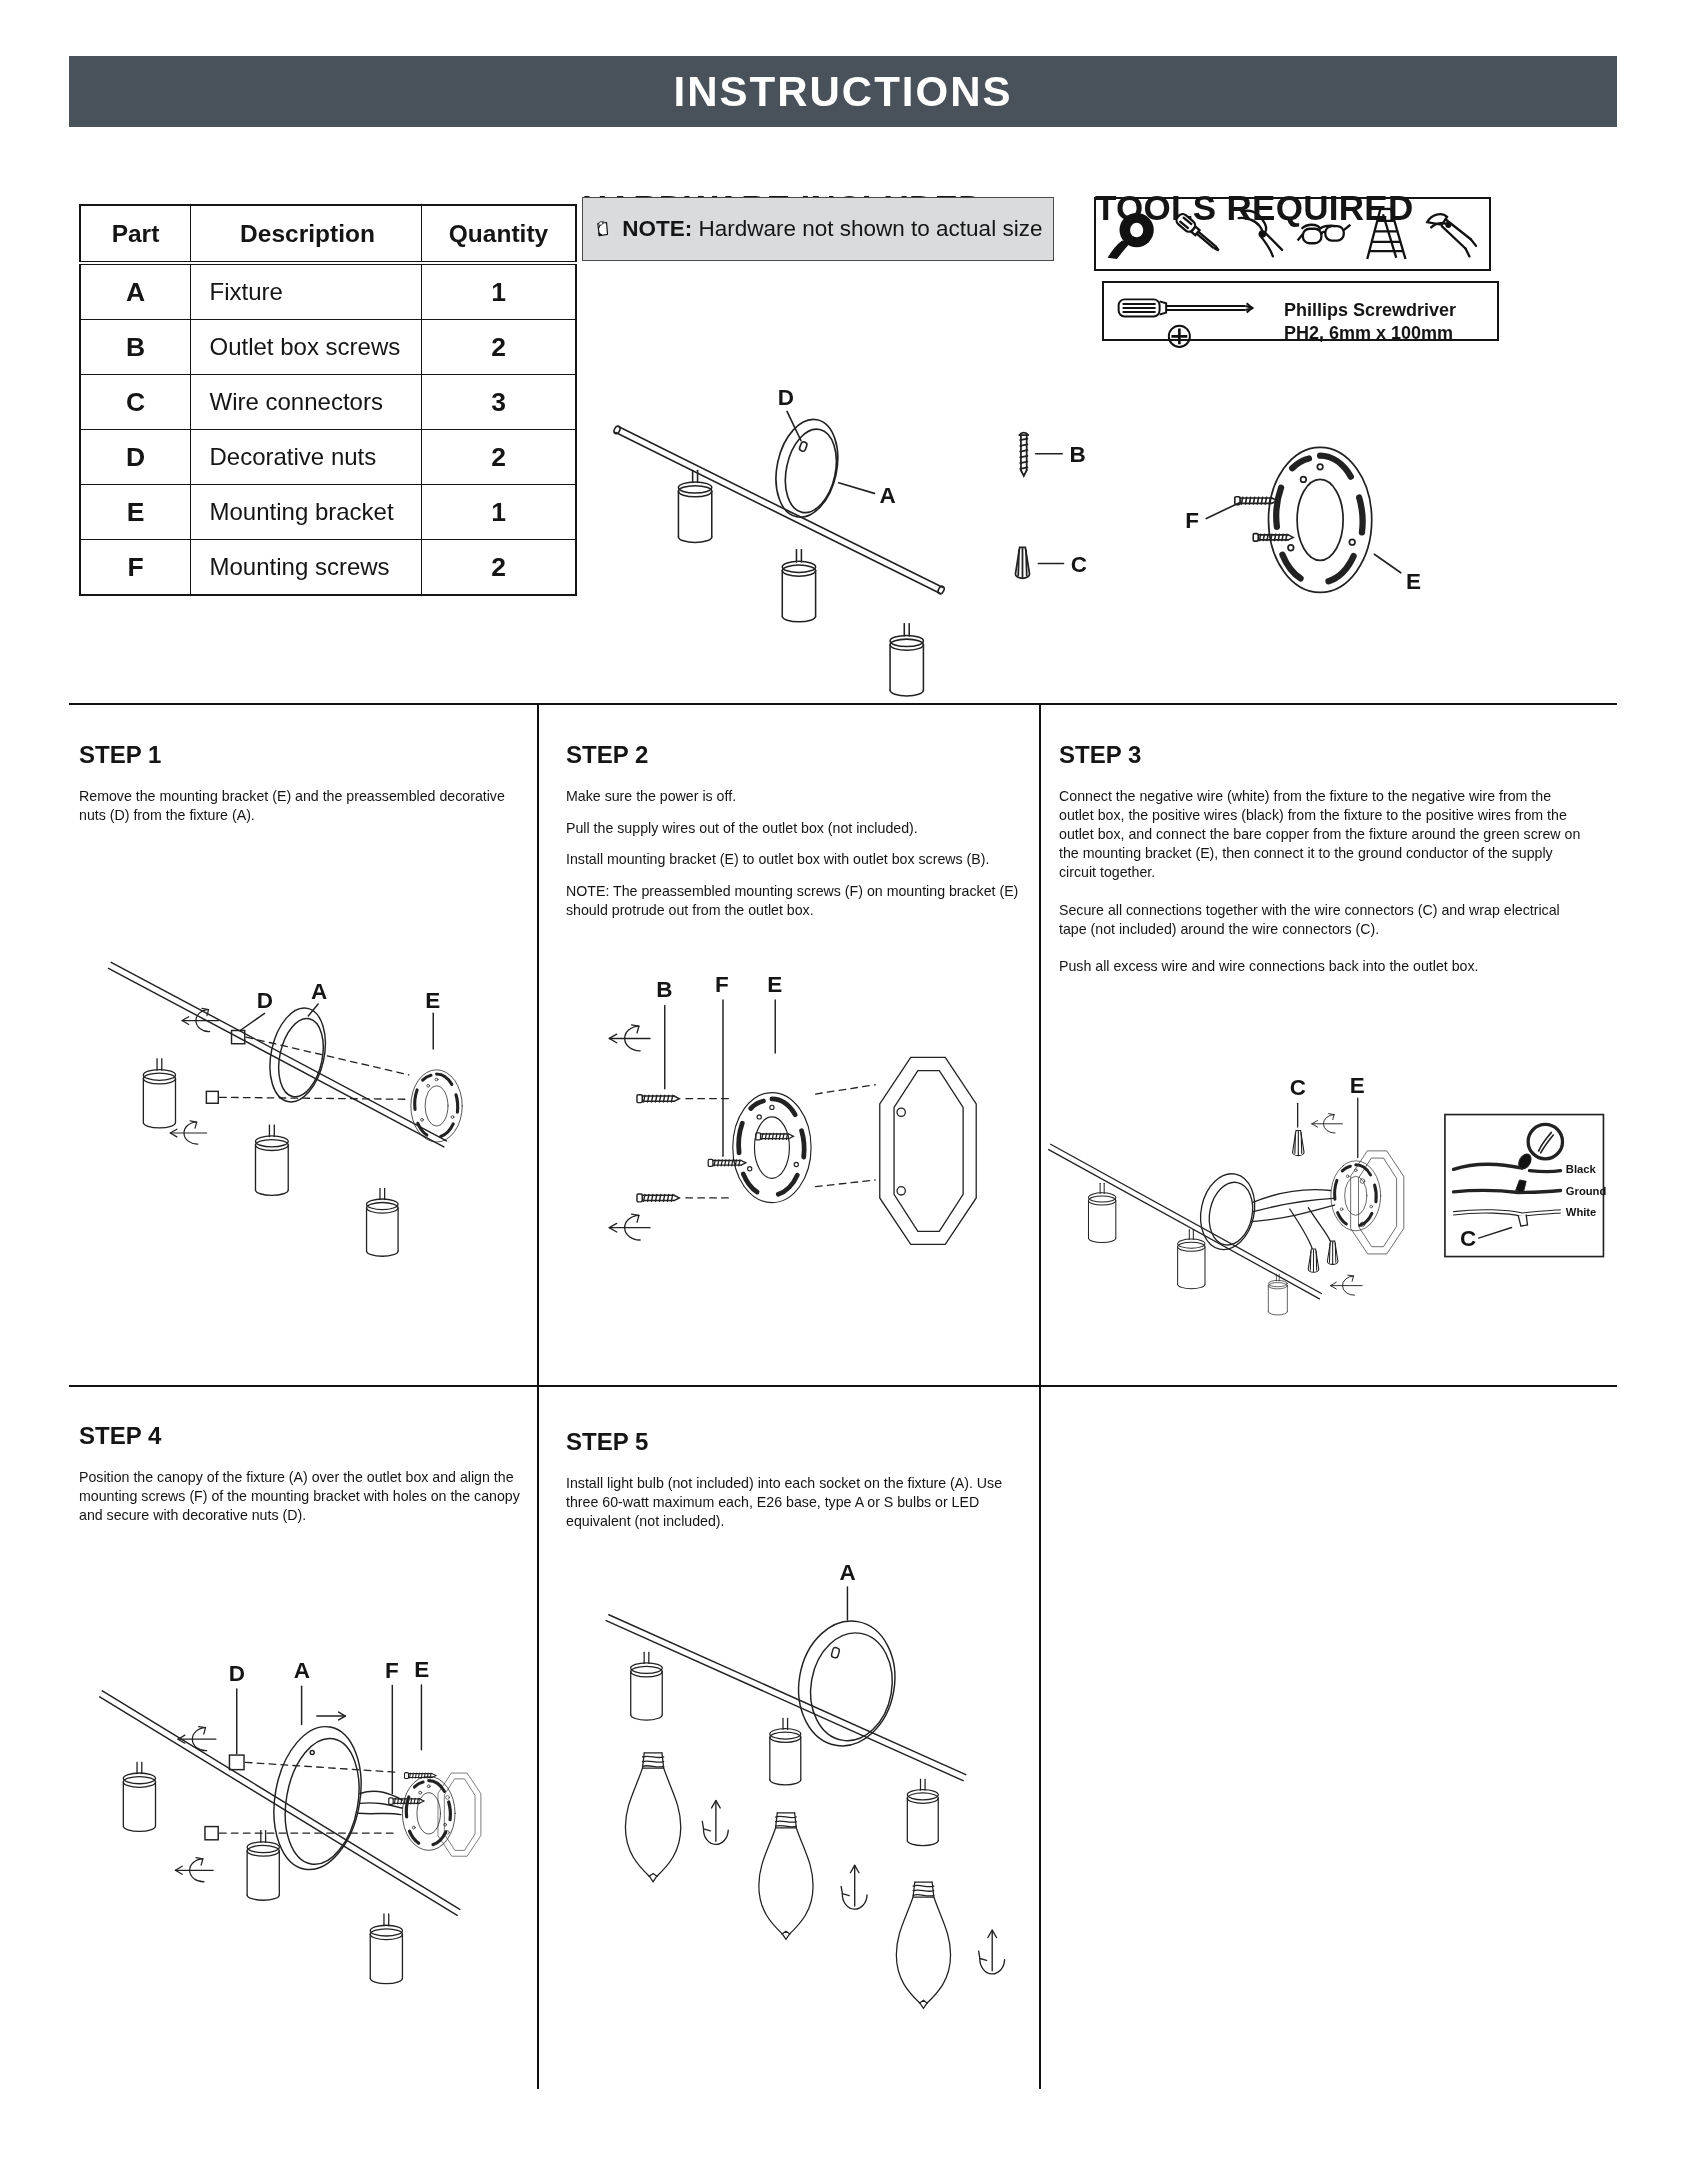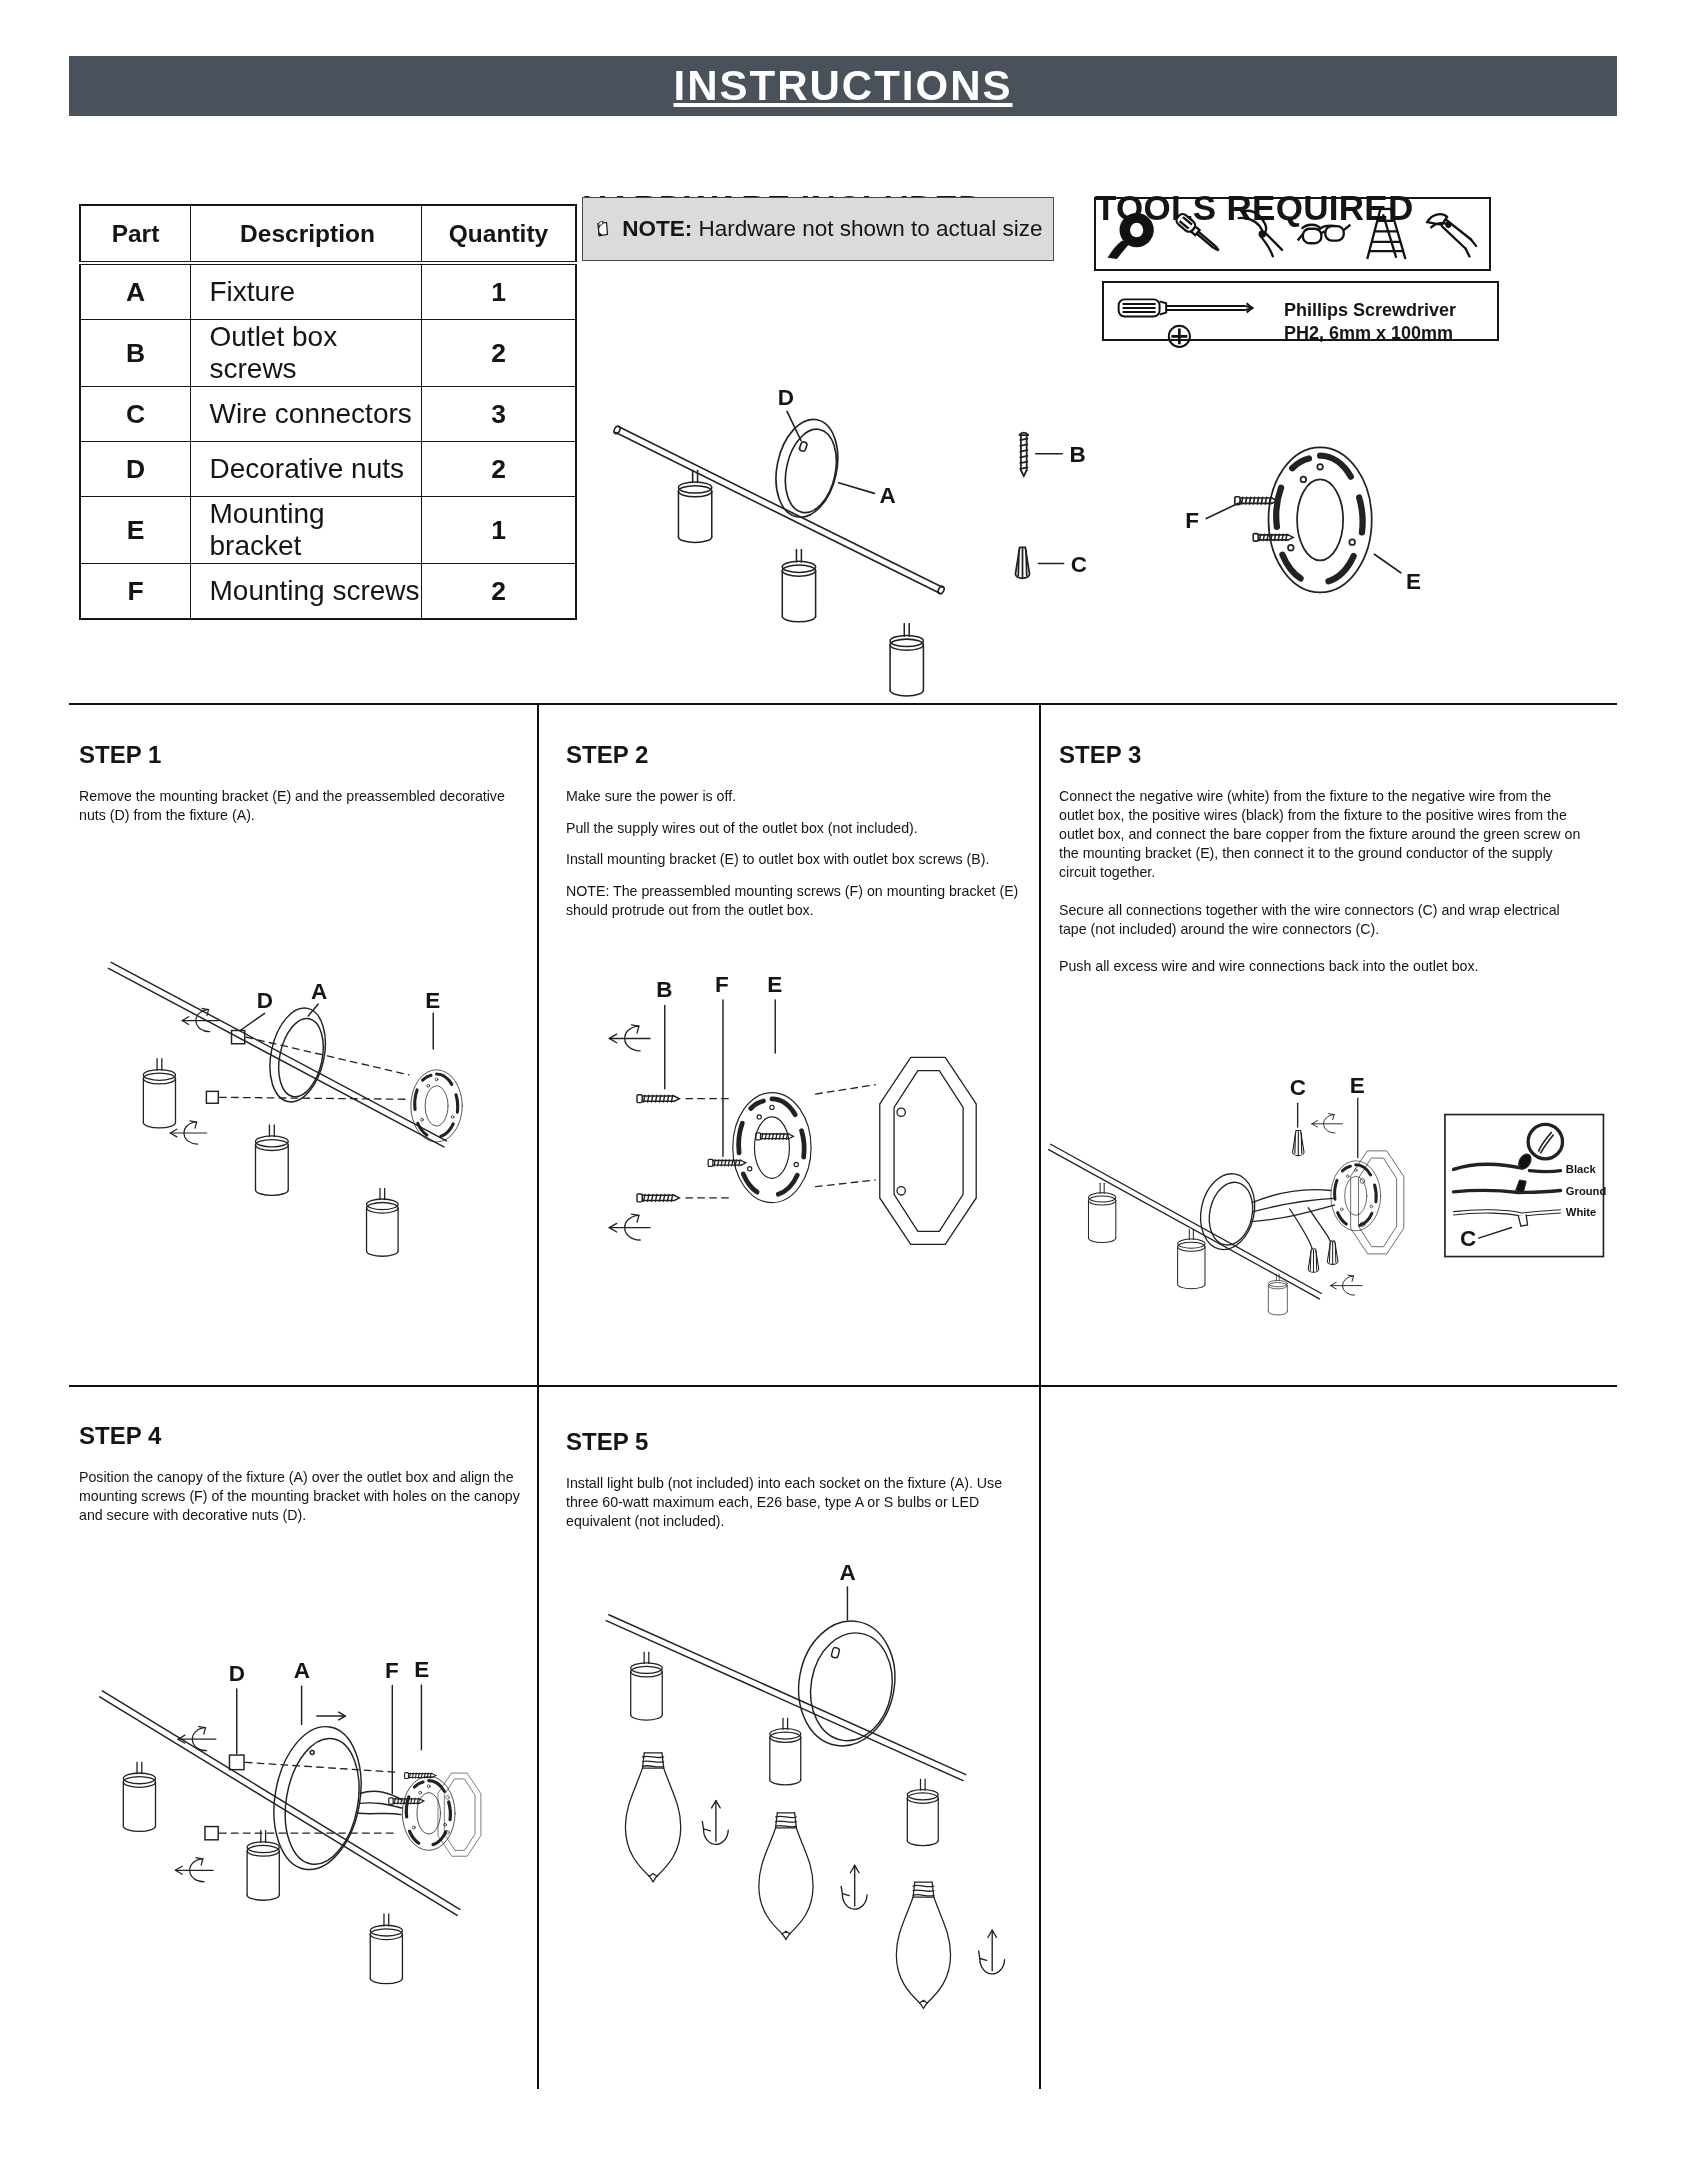--- a/index.html
+++ b/index.html
@@ -4,36 +4,36 @@
 <style>
   html,body { margin:0; padding:0; background:#ffffff; }
   .page {
     position:relative; width:1687px; height:2183px; background:#ffffff;
     font-family:"Liberation Sans", sans-serif; color:#151515; overflow:hidden;
   }
   .abs { position:absolute; }
 
   
   .title-bar {
-    left:69px; top:56px; width:1548px; height:60px; background:#49515A;
+    left:69px; top:56px; width:1548px; height:71px; background:#49515A;
     color:#ffffff; display:flex; align-items:center; justify-content:center;
-    font-size:42px; font-weight:bold; letter-spacing:2px;text-decoration:underline;
+    font-size:42px; font-weight:bold; letter-spacing:2px;
   }
 
   
   table.parts { position:absolute; left:79px; top:204px; width:483px;
     border-collapse:collapse; table-layout:fixed; border:2.6px solid #151515; }
   .parts th, .parts td { border:1.7px solid #151515; vertical-align:middle; }
   .parts th { height:53px; font-size:24.5px; font-weight:bold; border-bottom:4.6px double #151515; }
   .parts td { height:52px; }
   .col-part  { width:107px; text-align:center; }
   .col-desc  { width:225px; text-align:left; }
   .col-qty   { width:151px; text-align:center; }
   td.col-part, td.col-qty { font-size:26.5px; font-weight:bold; }
-  td.col-desc { font-size:28px; padding-left:18.5px; }
+  td.col-desc { font-size:24px; padding-left:18.5px; }
   th.col-desc { text-align:center; padding-left:4px; }
 
   
   .section-head { font-size:35px; font-weight:bold; letter-spacing:0.3px; white-space:nowrap; }
 
   
   .note-box {
     left:582px; top:197px; width:472px; height:64px; background:#DADBDC;
     border:1.3px solid #4a4a4a; display:flex; align-items:center; gap:13.2px;
     padding:0 10.6px; box-sizing:border-box;

